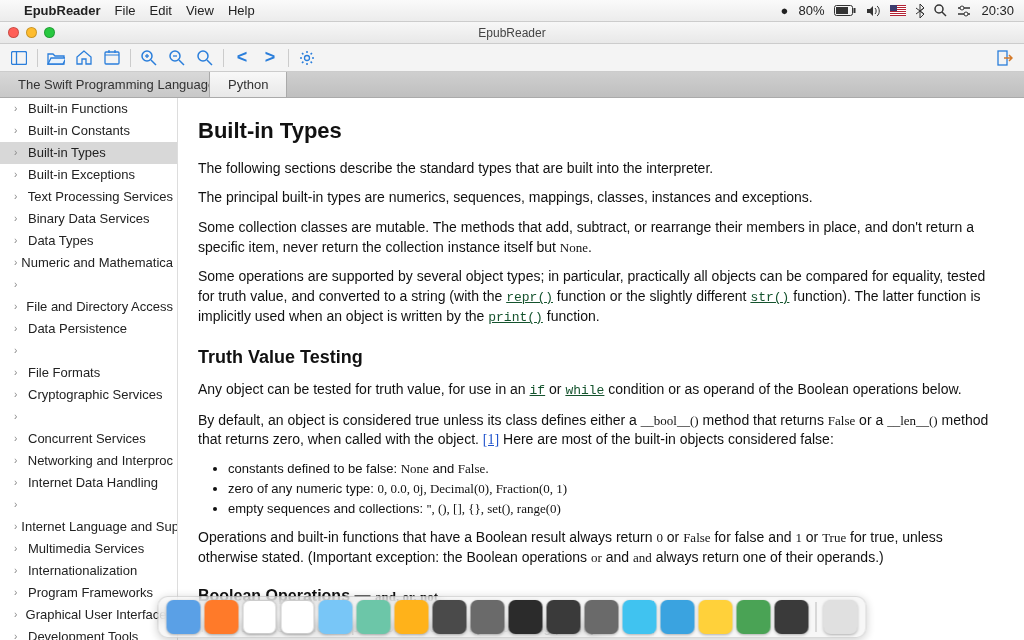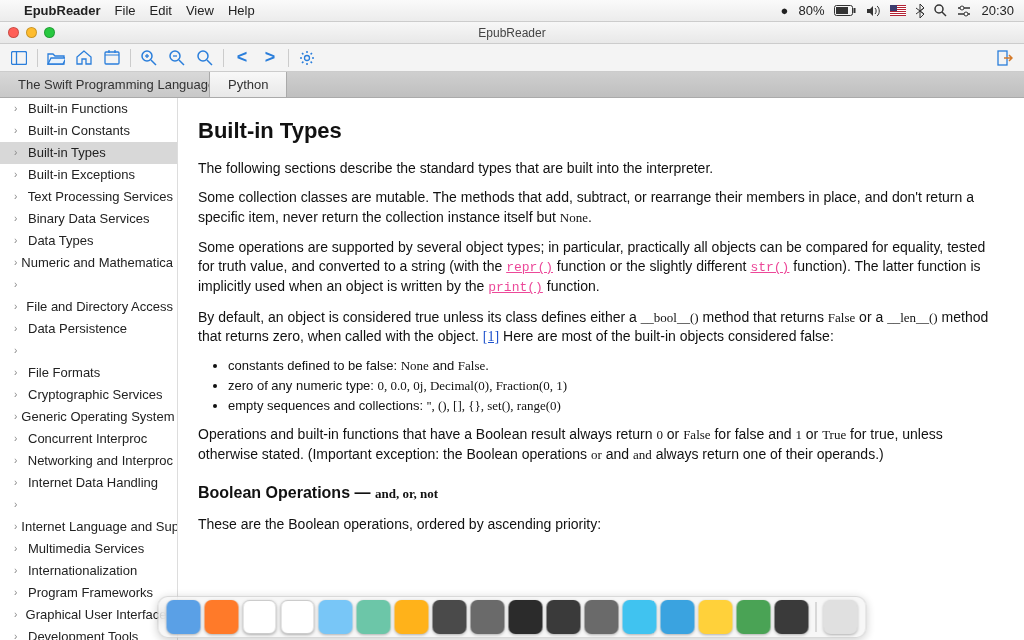--- a/index.html
+++ b/index.html
@@ -30,21 +30,21 @@
 .sidebar { width:178px; background:#fff; border-right:1px solid #ddd; overflow-y:auto; font-size:13px; color:#222; }
 .sb-item { display:flex; align-items:center; gap:4px; padding:2px 4px 2px 14px; cursor:pointer; white-space:nowrap; overflow:hidden; line-height:18px; }
 .sb-item .chev { color:#888; font-size:10px; width:10px; }
 .sb-item.selected { background:#d8d8d8; }
 
 .content { flex:1; background:#fff; overflow-y:auto; padding:10px 20px 30px 20px; font-family:"Times New Roman",Times,serif; font-size:14px; color:#111; line-height:1.4; }
 .content h1 { font-size:22px; font-weight:bold; margin:8px 0 12px; }
 .content h2 { font-size:18px; font-weight:bold; margin:18px 0 10px; }
 .content h3 { font-size:16px; font-weight:bold; margin:18px 0 10px; }
 .content p { margin:10px 0; }
-.content a { color:#ec4899; text-decoration:underline; font-family:"Courier New",monospace; font-size:13px; }
+.content a { color:#14532d; text-decoration:underline; font-family:"Courier New",monospace; font-size:13px; }
 .content code { font-family:Liberation Serif, serif; font-size:13px; }
 .content ul { margin:6px 0 10px 30px; }
 .content ul li { margin:2px 0; font-size:13px; }
 .content .refnum { color:#1a4fcb; text-decoration:underline; font-family:"Times New Roman",serif; }
 
 .dock { position:absolute; bottom:2px; left:50%; transform:translateX(-50%); height:42px; background:rgba(240,240,240,0.55); border:1px solid rgba(0,0,0,0.12); border-radius:10px; display:flex; align-items:center; padding:3px 8px; gap:4px; backdrop-filter:blur(6px); box-shadow:0 2px 10px rgba(0,0,0,0.2); }
 .dock .app { width:34px; height:34px; border-radius:7px; display:flex; align-items:center; justify-content:center; font-size:18px; color:#fff; box-shadow:0 1px 3px rgba(0,0,0,0.3); }
 .dock .divider { width:1px; height:30px; background:rgba(0,0,0,0.25); margin:0 3px; }
 
 ::-webkit-scrollbar { width:12px; }
@@ -250,25 +250,24 @@
       <div class="sb-item">
         <span class="chev">›</span>
         <span>File Formats</span>
       </div>
       <div class="sb-item">
         <span class="chev">›</span>
         <span>Cryptographic Services</span>
       </div>
       <div class="sb-item">
         <span class="chev">›</span>
-        <span>Generic Operating System</span>
-      </div>
-      <div class="sb-item">
-        <span class="chev">›</span>
-        <span>Concurrent Interproc</span>
+      </div>
+      <div class="sb-item">
+        <span class="chev">›</span>
+        <span>Concurrent Services</span>
       </div>
       <div class="sb-item">
         <span class="chev">›</span>
         <span>Networking and Interproc</span>
       </div>
       <div class="sb-item">
         <span class="chev">›</span>
         <span>Internet Data Handling</span>
       </div>
       <div class="sb-item">
@@ -296,23 +295,26 @@
       </div>
       <div class="sb-item">
         <span class="chev">›</span>
         <span>Development Tools</span>
       </div>
     </div>
 
   <div class="content">
     <h1>Built-in Types</h1>
     <p>The following sections describe the standard types that are built into the interpreter.</p>
+    <p>The principal built-in types are numerics, sequences, mappings, classes, instances and exceptions.</p>
     <p><span>Some collection classes are mutable. The methods that add, subtract, or rearrange their members in place, and don't return a specific item, never return the collection instance itself but </span><code>None</code>.</p>
     <p><span>Some operations are supported by several object types; in particular, practically all objects can be compared for equality, tested for truth value, and converted to a string (with the </span><a>repr()</a><span> function or the slightly different </span><a>str()</a><span> function). The latter function is implicitly used when an object is written by the </span><a>print()</a><span> function.</span></p>
 
+    <h2>Truth Value Testing</h2>
+    <p><span>Any object can be tested for truth value, for use in an </span><a>if</a><span> or </span><a>while</a><span> condition or as operand of the Boolean operations below.</span></p>
     <p><span>By default, an object is considered true unless its class defines either a </span><code>__bool__()</code><span> method that returns </span><code>False</code><span> or a </span><code>__len__()</code><span> method that returns zero, when called with the object. </span><span class="refnum">[1]</span><span> Here are most of the built-in objects considered false:</span></p>
     <ul>
       <li><span>constants defined to be false: </span><code>None</code><span> and </span><code>False</code><span>.</span></li>
       <li><span>zero of any numeric type: </span><code>0, 0.0, 0j, Decimal(0), Fraction(0, 1)</code></li>
       <li><span>empty sequences and collections: </span><code>'', (), [], {}, set(), range(0)</code></li>
     </ul>
     <p><span>Operations and built-in functions that have a Boolean result always return </span><code>0</code><span> or </span><code>False</code><span> for false and </span><code>1</code><span> or </span><code>True</code><span> for true, unless otherwise stated. (Important exception: the Boolean operations </span><code>or</code><span> and </span><code>and</code><span> always return one of their operands.)</span></p>
 
     <h3><span>Boolean Operations — </span><code>and, or, not</code></h3>
     <p>These are the Boolean operations, ordered by ascending priority:</p>

